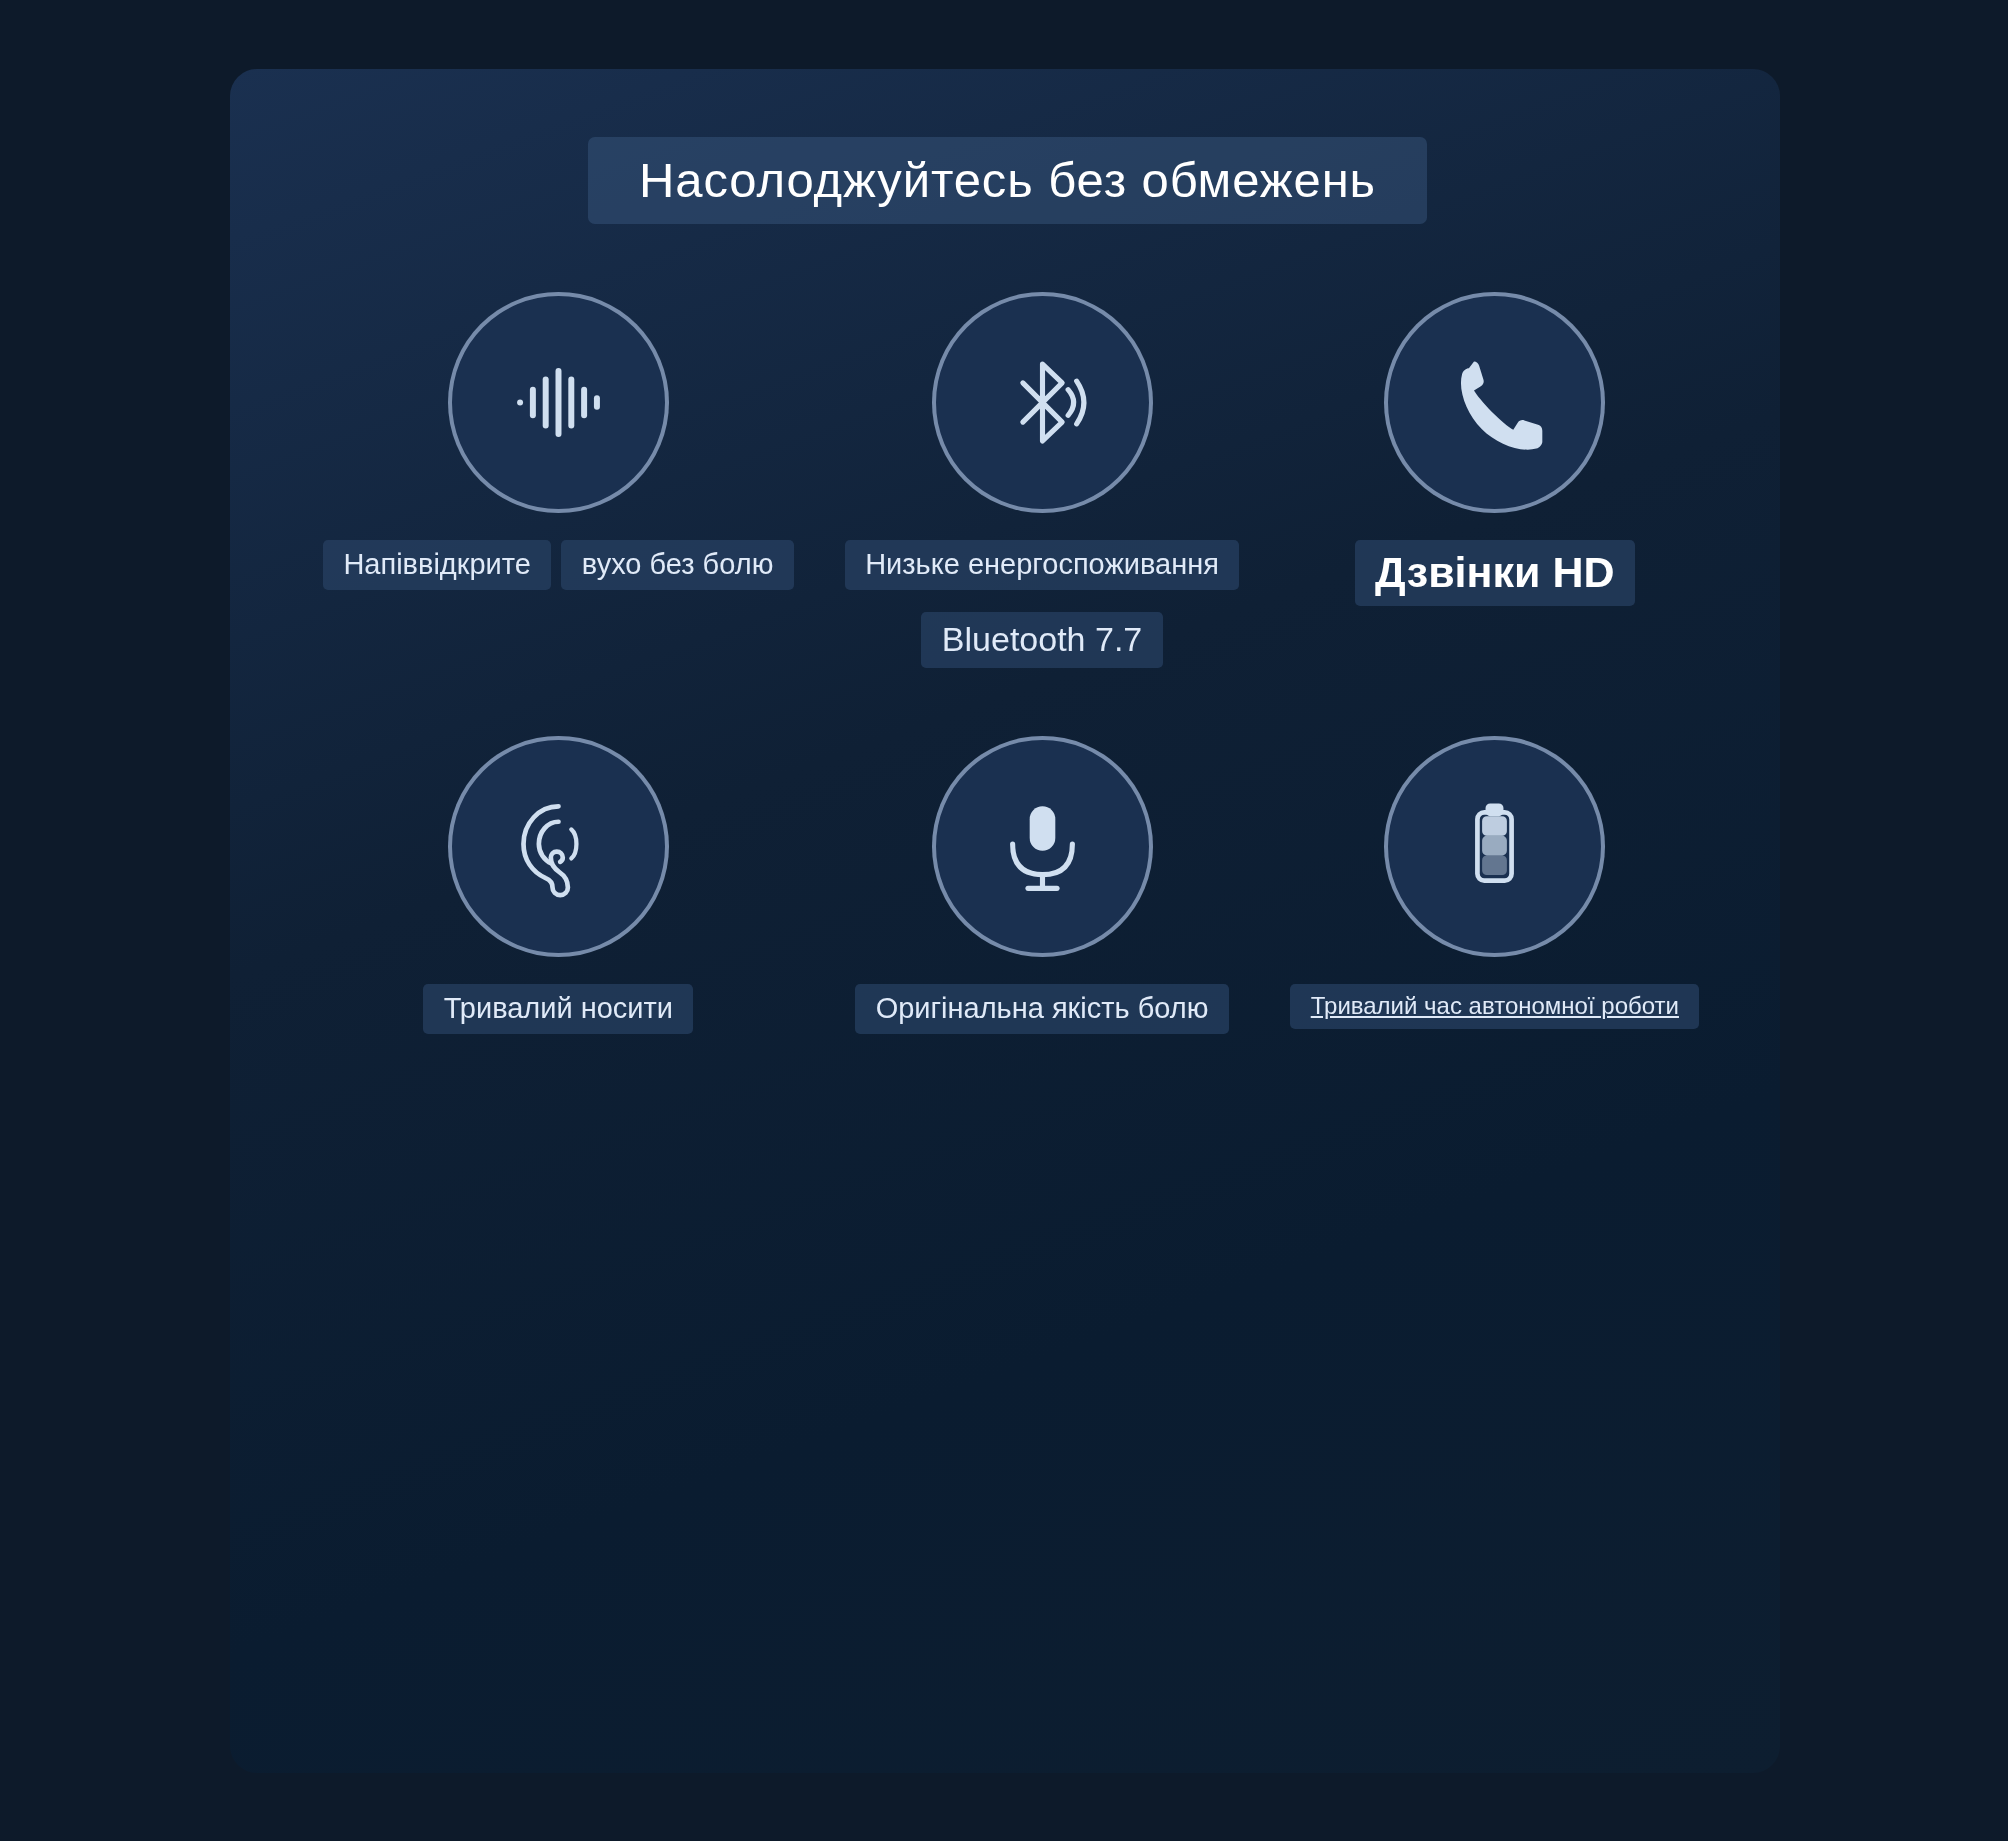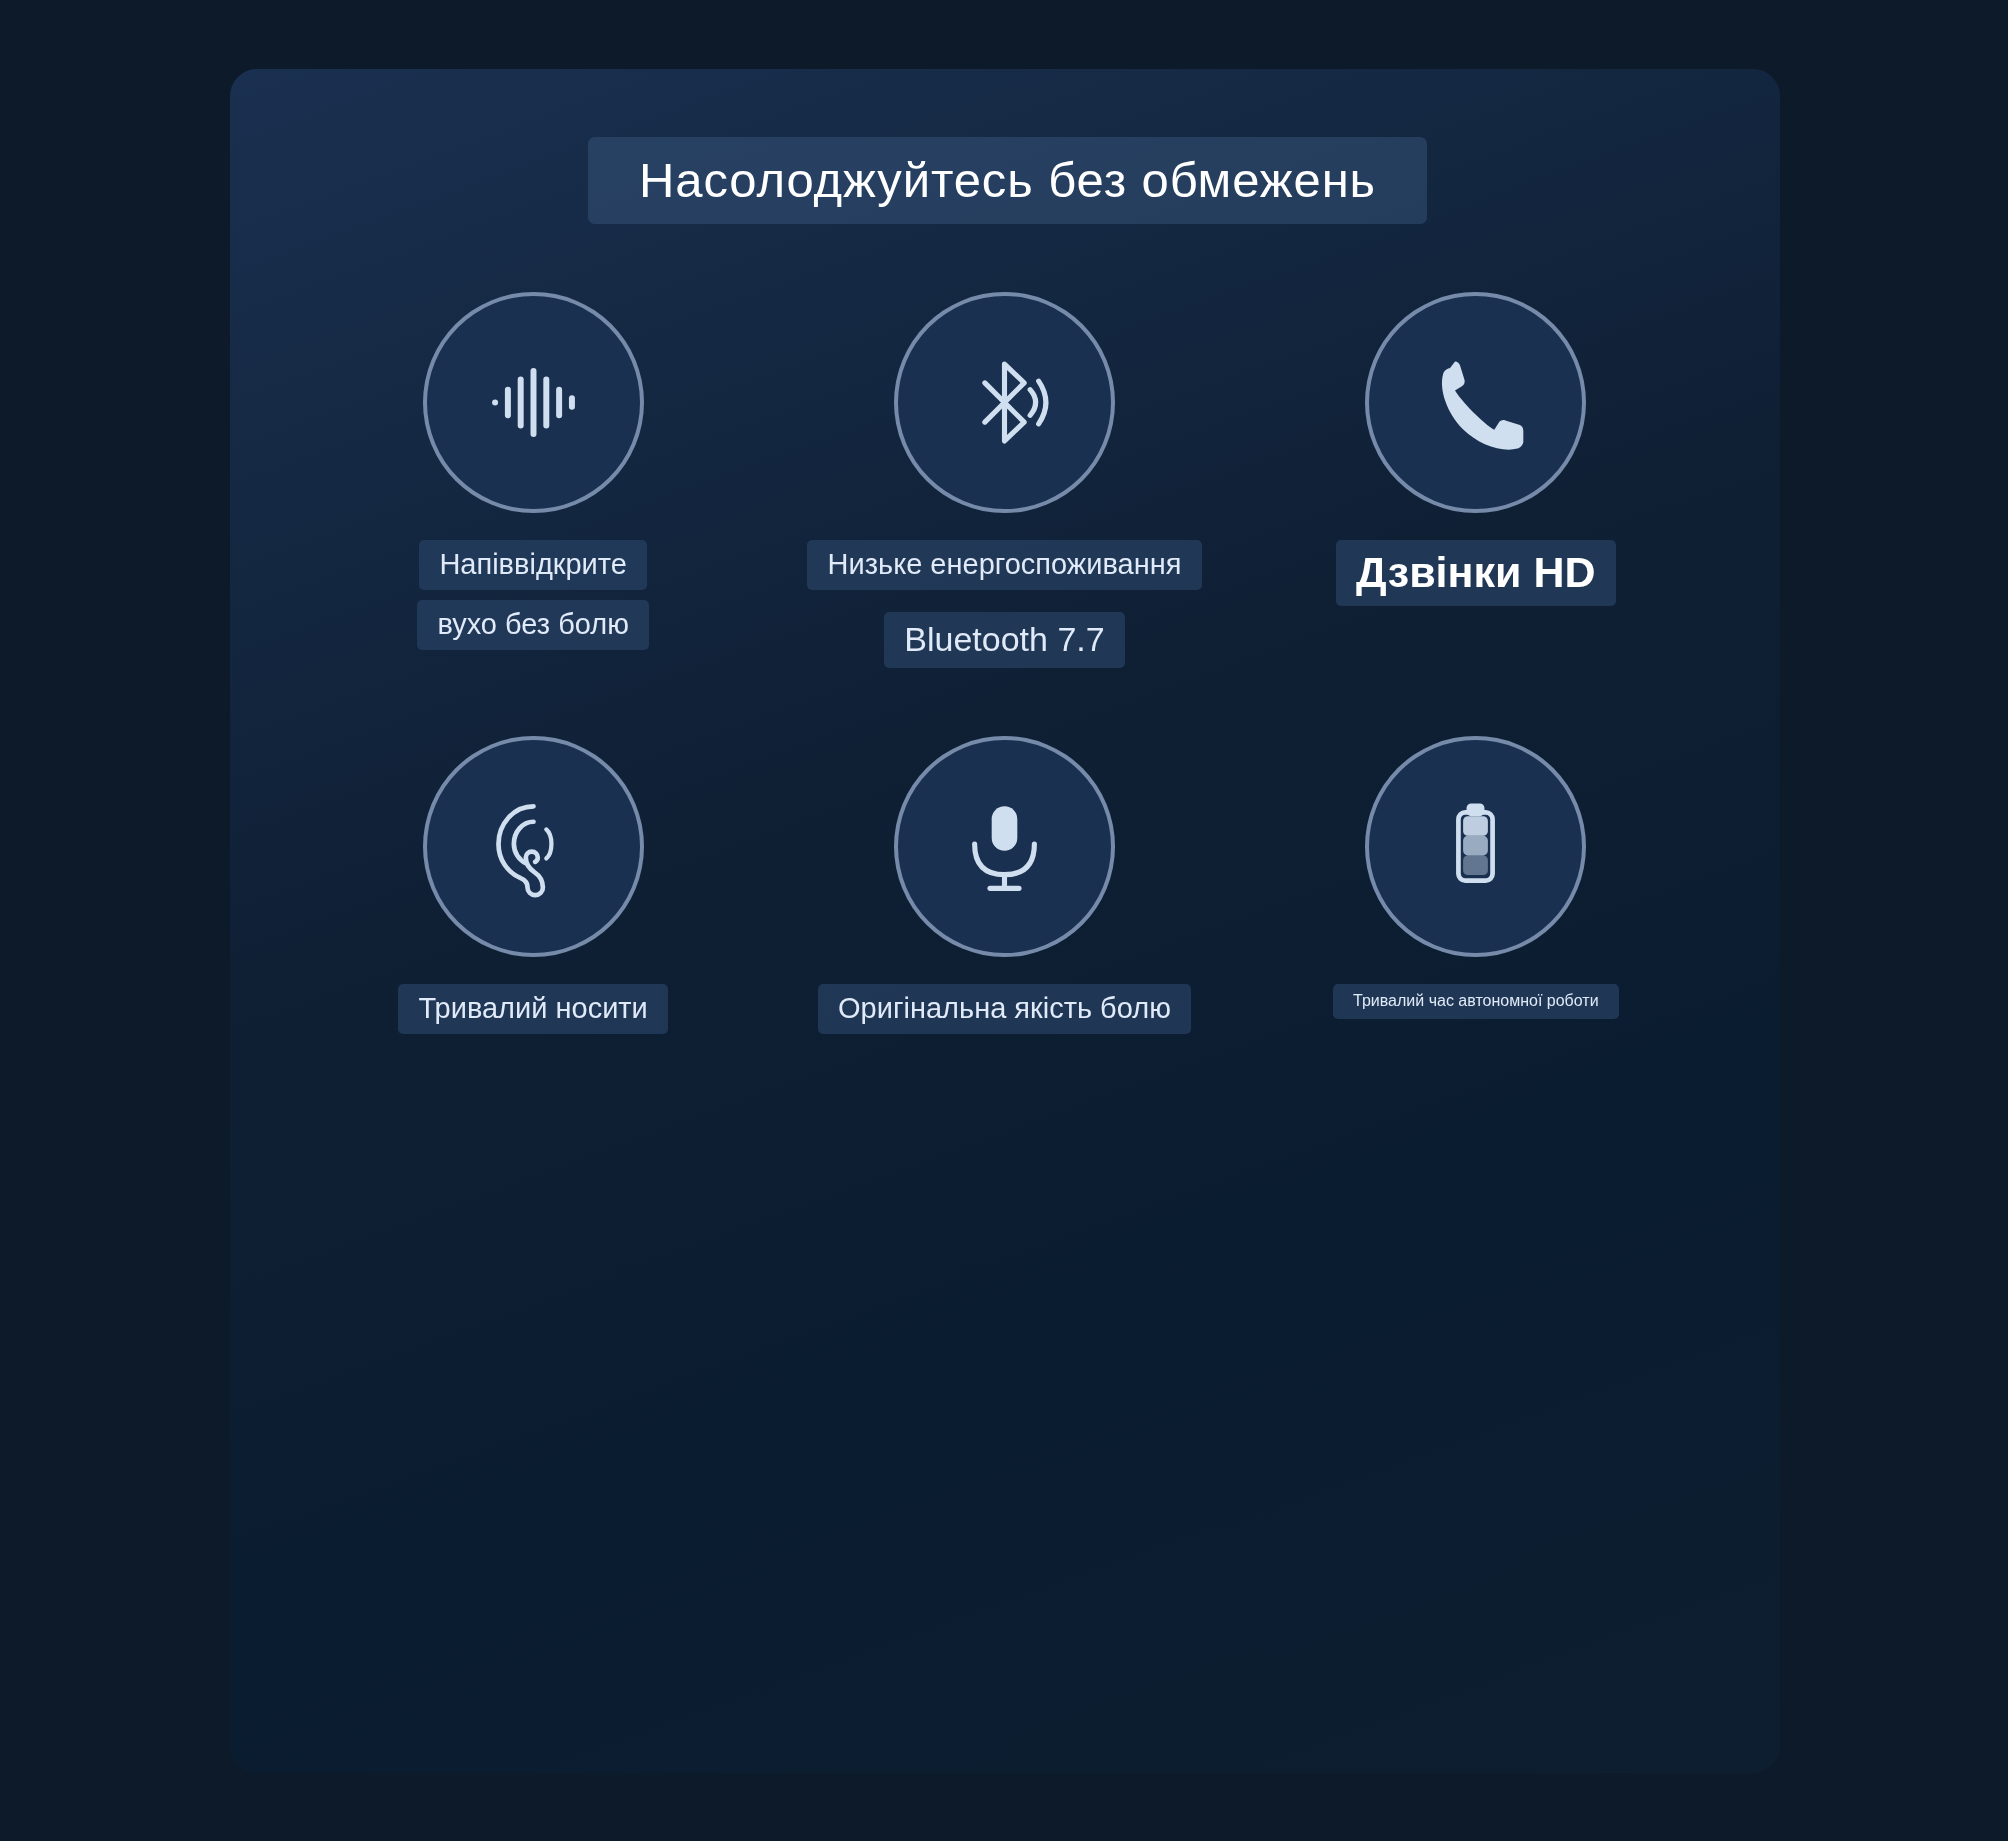--- a/index.html
+++ b/index.html
@@ -110,21 +110,21 @@
         <svg viewBox="0 0 130 130">
           <line x1="20" y1="65" x2="20" y2="65" stroke-width="7" stroke-linecap="round"></line>
           <line x1="35" y1="50" x2="35" y2="80" stroke-width="7" stroke-linecap="round"></line>
           <line x1="50" y1="38" x2="50" y2="92" stroke-width="7" stroke-linecap="round"></line>
           <line x1="65" y1="28" x2="65" y2="102" stroke-width="7" stroke-linecap="round"></line>
           <line x1="80" y1="38" x2="80" y2="92" stroke-width="7" stroke-linecap="round"></line>
           <line x1="95" y1="50" x2="95" y2="80" stroke-width="7" stroke-linecap="round"></line>
           <line x1="110" y1="60" x2="110" y2="70" stroke-width="7" stroke-linecap="round"></line>
         </svg>
       </div>
-      <div style="display:flex;flex-direction:column;align-items:center;gap:10.2px;">
+      <div style="display:flex;flex-direction:row;align-items:center;gap:10.2px;">
         <div class="label-box">
           <span class="label-text">Напіввідкрите</span>
         </div>
         <div class="label-box">
           <span class="label-text">вухо без болю</span>
         </div>
       </div>
     </div>
 
     <div class="feature-item">
@@ -197,19 +197,19 @@
           <rect x="45" y="25" width="40" height="80" rx="8" ry="8" stroke="#d0dff0" stroke-width="5.5" fill="none"></rect>
 
           <rect x="57" y="17" width="16" height="10" rx="3" ry="3" fill="#d0dff0"></rect>
 
           <rect x="53" y="32" width="24" height="18" rx="3" fill="#d0dff0" opacity="0.9"></rect>
           <rect x="53" y="55" width="24" height="18" rx="3" fill="#d0dff0" opacity="0.7"></rect>
           <rect x="53" y="78" width="24" height="18" rx="3" fill="#d0dff0" opacity="0.4"></rect>
         </svg>
       </div>
       <div class="label-box">
-        <span class="label-text" style="font-size:16px;">Тривалий час автономної роботи</span>
+        <span class="label-text" style="font-size:24px;text-decoration:underline;">Тривалий час автономної роботи</span>
       </div>
     </div>
 
   </div>
 </div>
 
 
 </body></html>

